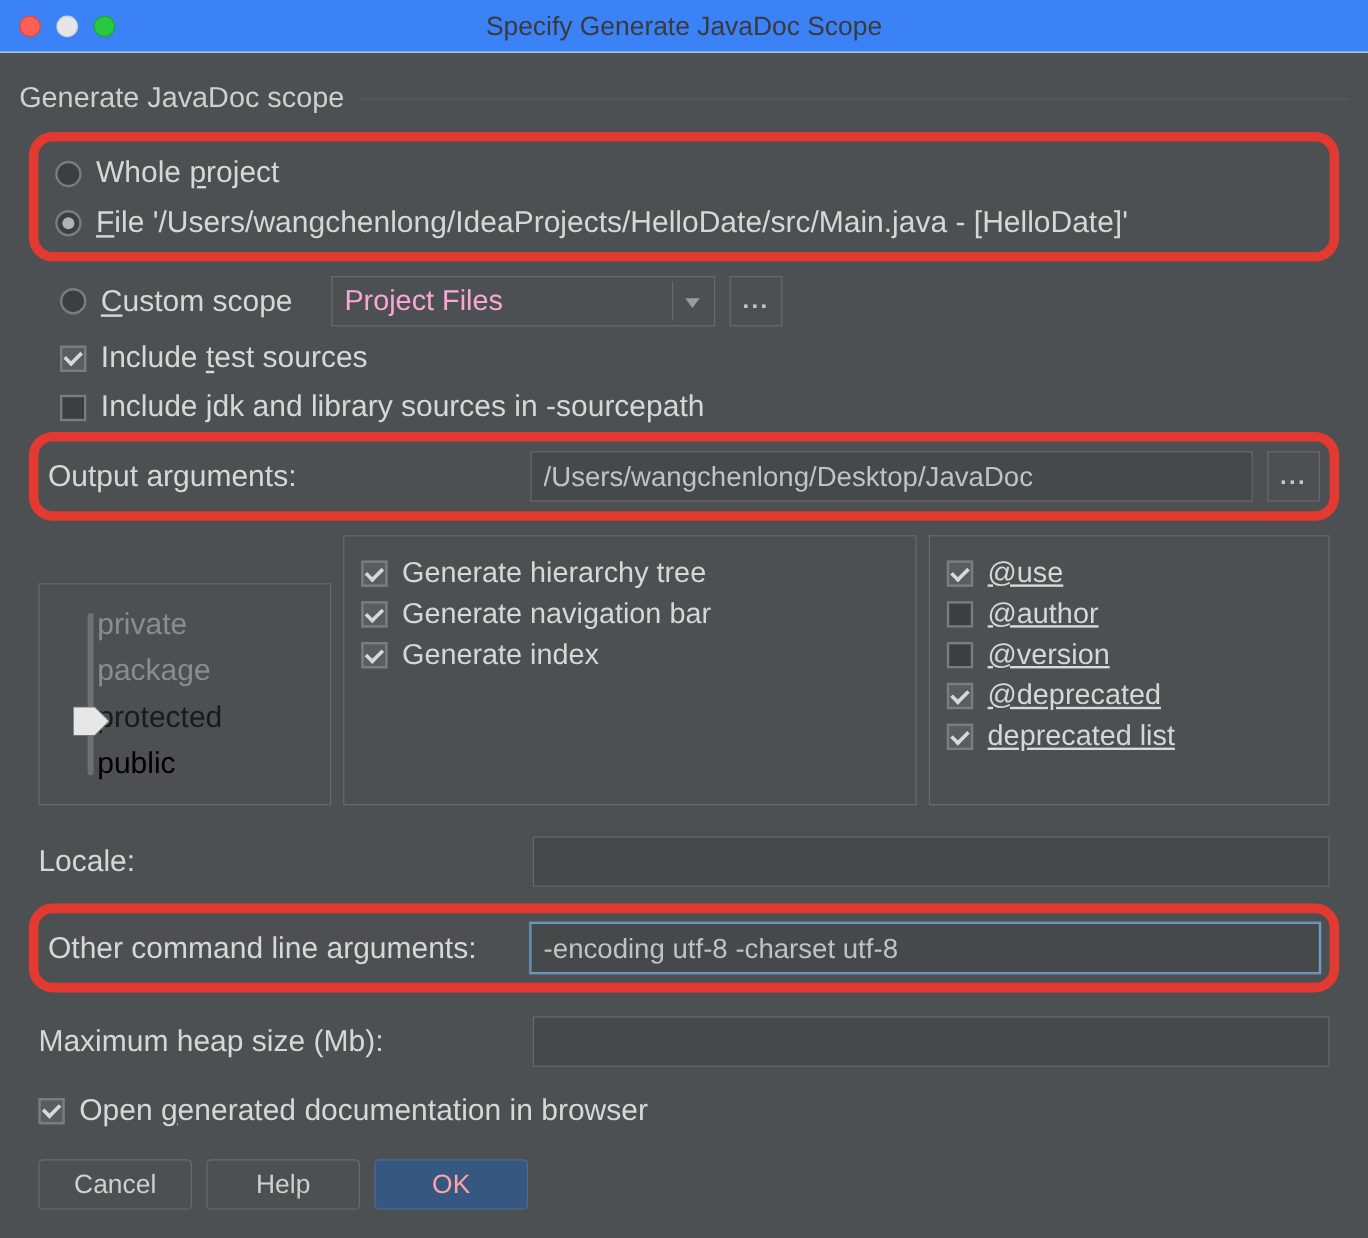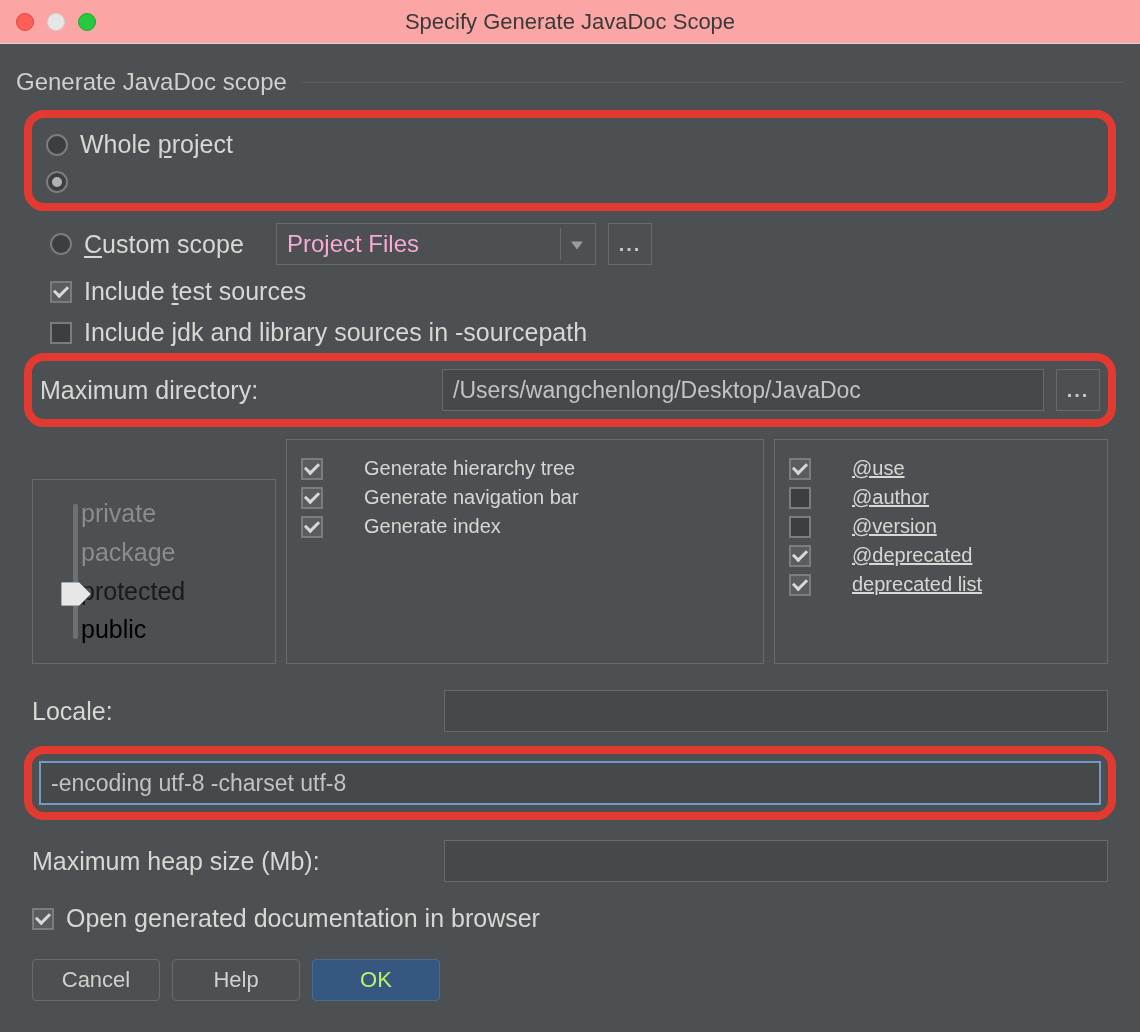--- a/index.html
+++ b/index.html
@@ -6,21 +6,21 @@
   body {
     width: 1140px;
     height: 1032px;
     background: #4c5052;
     font-family: -apple-system, "Helvetica Neue", Arial, sans-serif;
     color: #d9d9d8;
     overflow: hidden;
   }
   .titlebar {
     height: 44px;
-    background: #fca5a5;
+    background: #3b82f6;
     border-bottom: 1px solid #d7d7d5;
     display: flex;
     align-items: center;
     position: relative;
   }
   .traffic {
     display: flex;
     gap: 13px;
     padding-left: 16px;
     align-items: center;
@@ -173,21 +173,21 @@
     border-radius: 2px;
   }
   .slider-thumb {
     position: absolute;
     left: 28px;
     top: 102px;
     width: 30px; height: 24px;
   }
   .slider-thumb svg { width: 100%; height: 100%; }
   .chk-list .row { padding: 3px 0; }
-  .chk-list .label { font-size: 20px; margin-left: 29px; }
+  .chk-list .label { font-size: 24px; }
 
   .bottom-fields { padding: 6px 16px 8px; }
   .bottom-fields .field-label { width: 400px; }
 
   .buttons {
     display: flex;
     justify-content: flex-start;
     gap: 12px;
     padding: 12px 16px 0;
   }
@@ -199,21 +199,21 @@
     color: #d0d0cd;
     font-size: 22px;
     display: inline-flex;
     align-items: center;
     justify-content: center;
     border-radius: 4px;
   }
   .btn.primary {
     background: #365880;
     border-color: #4a6b94;
-    color: #bef264;
+    color: #fca5a5;
   }
 </style>
 </head>
 <body>
 
 <div class="titlebar">
   <div class="traffic">
     <div class="dot red"></div>
     <div class="dot dim"></div>
     <div class="dot green"></div>
@@ -227,20 +227,21 @@
     <span class="hr"></span>
   </div>
 
   <div class="highlight">
     <div class="row">
       <span class="radio"></span>
       <span class="label"><span>Whole </span><span class="underline">p</span><span>roject</span></span>
     </div>
     <div class="row">
       <span class="radio selected"></span>
+      <span class="label"><span class="underline">F</span><span>ile '/Users/wangchenlong/IdeaProjects/HelloDate/src/Main.java - [HelloDate]'</span></span>
     </div>
   </div>
 
   <div class="row indent">
     <span class="radio"></span>
     <span class="label" style="width:180px"><span class="underline">C</span><span>ustom scope</span></span>
     <div class="select">
         <span>Project Files</span>
       </div>
     <div class="browse-btn">...</div>
@@ -251,21 +252,21 @@
     <span class="label"><span>Include </span><span class="underline">t</span><span>est sources</span></span>
   </div>
 
   <div class="row indent">
     <span class="chk"></span>
     <span class="label">Include jdk and library sources in -sourcepath</span>
   </div>
 
   <div class="highlight small">
     <div class="field-row">
-      <span class="field-label">Maximum directory:</span>
+      <span class="field-label">Output arguments:</span>
       <input class="text-input" value="/Users/wangchenlong/Desktop/JavaDoc" style="">
       <div class="browse-btn">...</div>
     </div>
   </div>
 
   <div class="panels">
     <div class="panel">
       <div class="slider-track"></div>
       <div class="slider-thumb">
         <svg viewBox="0 0 30 24">
@@ -317,20 +318,21 @@
 
   <div class="bottom-fields">
     <div class="field-row">
       <span class="field-label">Locale:</span>
       <input class="text-input" value="" style="">
     </div>
   </div>
 
   <div class="highlight small">
     <div class="field-row">
+      <span class="field-label" style="width:390px">Other command line arguments:</span>
       <input class="text-input focus" value="-encoding utf-8 -charset utf-8" style="">
     </div>
   </div>
 
   <div class="bottom-fields">
     <div class="field-row">
       <span class="field-label">Maximum heap size (Mb):</span>
       <input class="text-input" value="" style="">
     </div>
     <div class="row" style="padding-top:16px">

